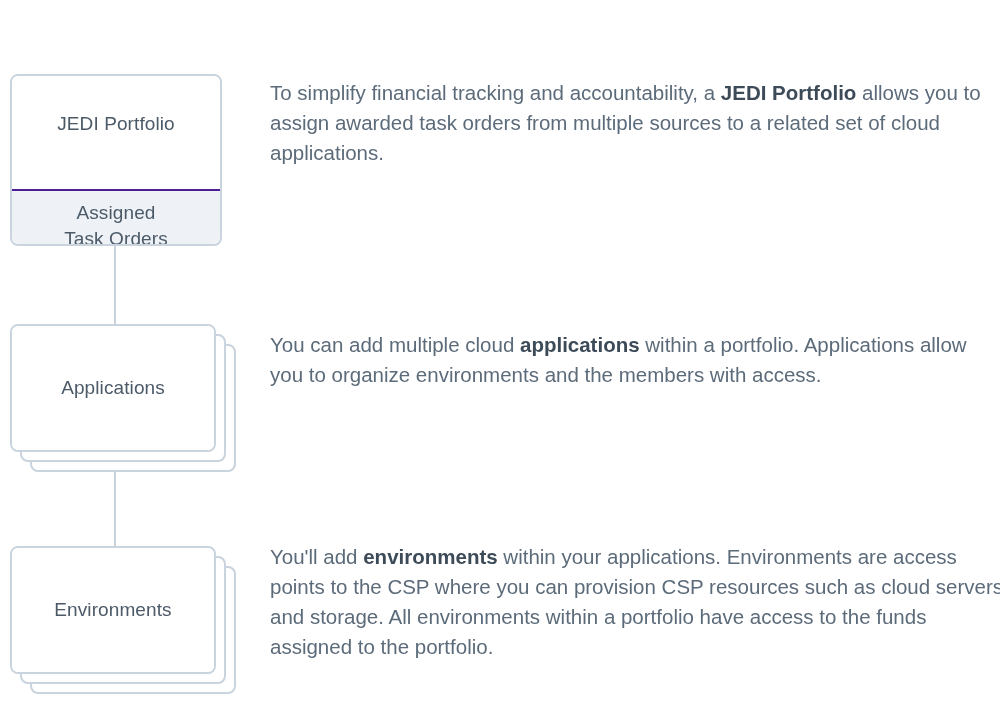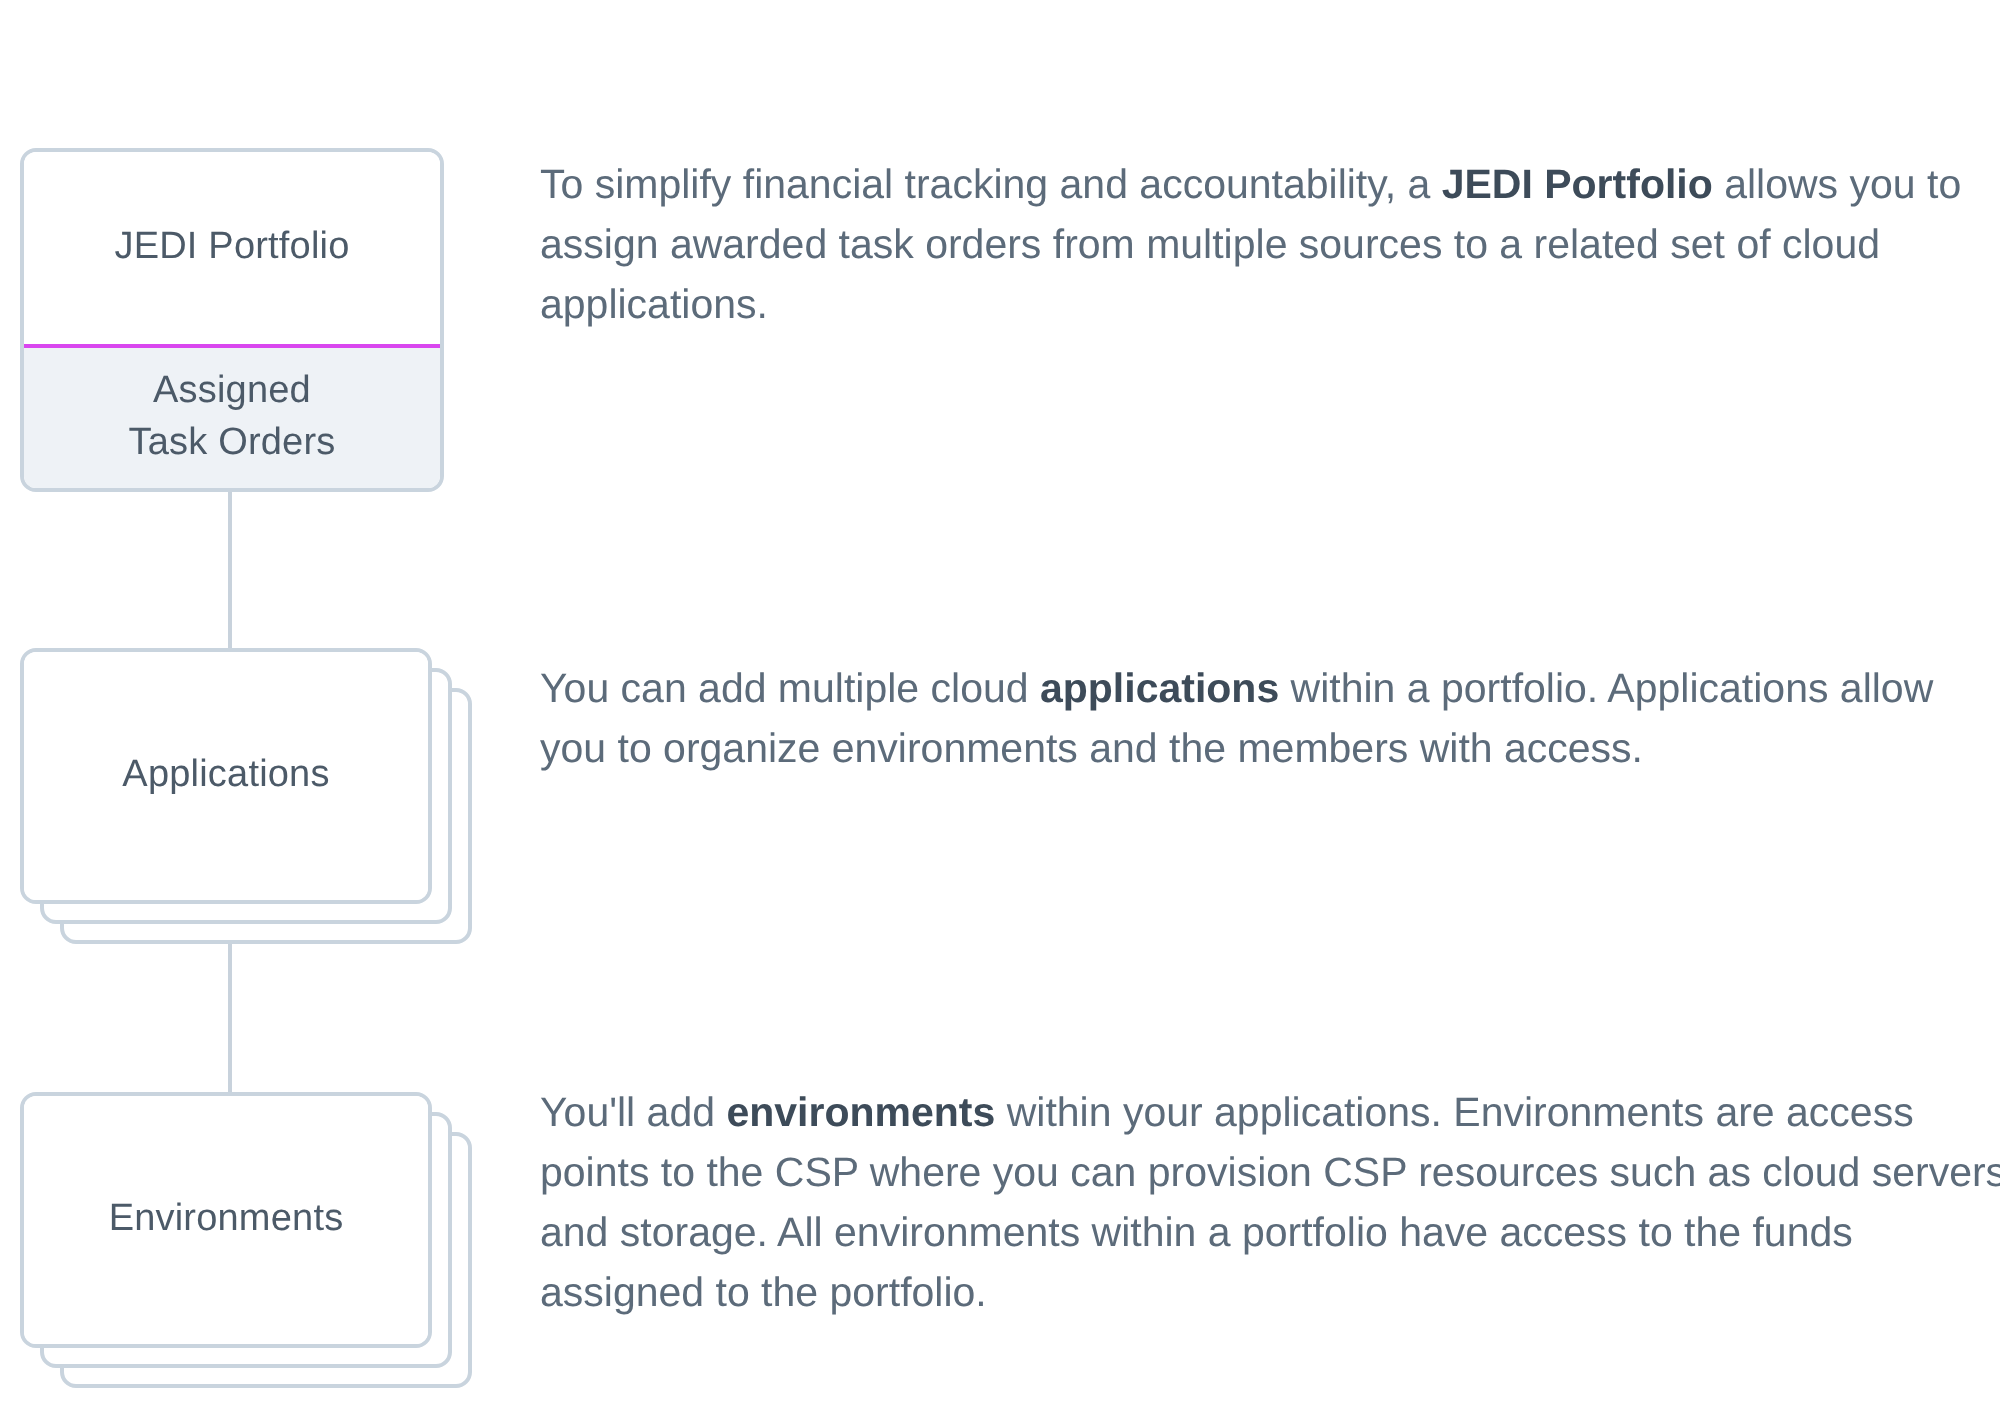--- a/index.html
+++ b/index.html
@@ -58,21 +58,22 @@
     align-items: center;
     justify-content: center;
     text-align: center;
     box-sizing: border-box;
   }
   .card-section.top {
     background: #ffffff;
   }
   .card-section.bottom {
     background: #eef2f6;
-    border-top: 2px solid #d946ef;
+    border-top: 2px solid #4c1d95;
+    margin-top: 17px;
   }
 
   .card-label {
     font-size: 19px;
     line-height: 26px;
     color: #4c5a68;
     letter-spacing: 0.1px;
     white-space: pre-line;
   }
 

